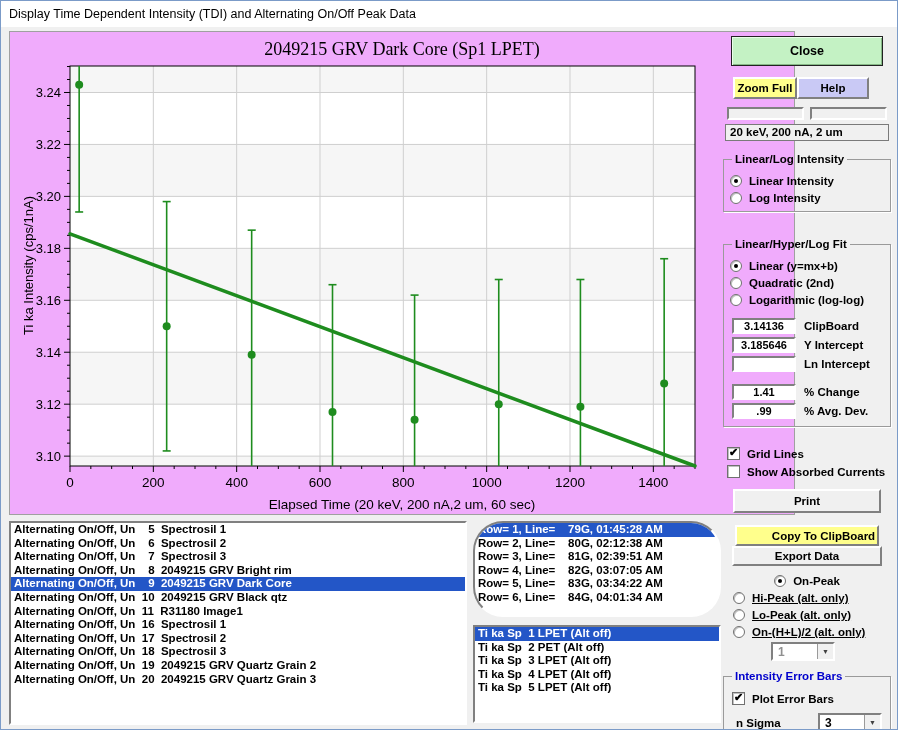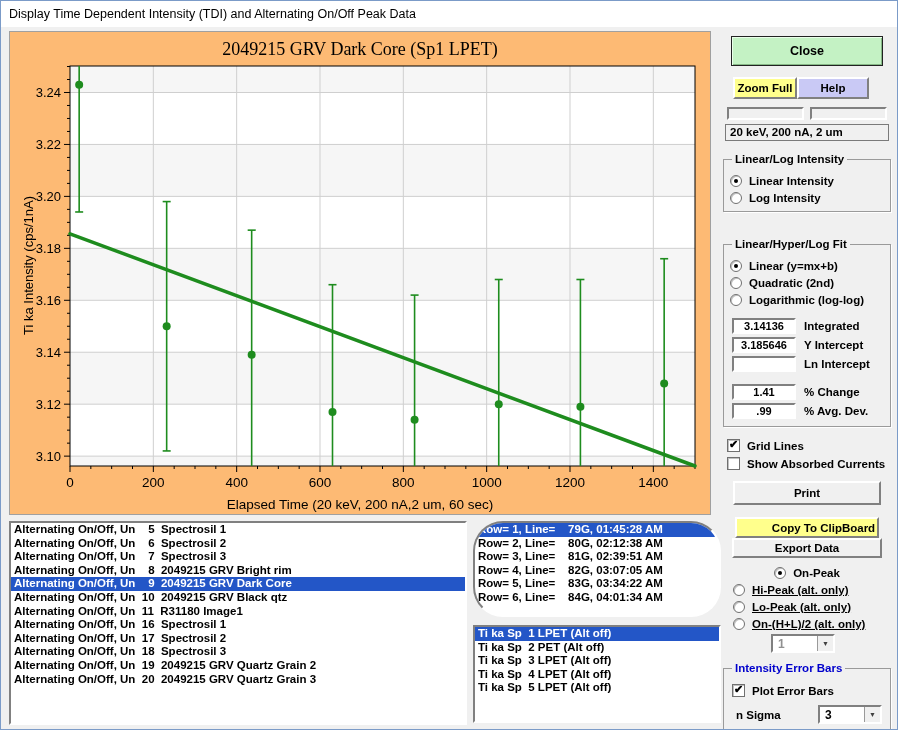--- a/index.html
+++ b/index.html
@@ -10,22 +10,22 @@
     font-family: "Liberation Sans", sans-serif;
     border: 1px solid #7b9bc8;
     overflow: hidden;
   }
   .titlebar {
     height: 26px; background: #ffffff; display: flex; align-items: center;
     padding-left: 8px; font-size: 12.5px; color: #000;
   }
   
   .chart-panel {
-    position: absolute; left: 8px; top: 30px; width: 702px; height: 484px;
-    background: #fdba74; border: 1px solid #a0a0a0;
+    position: absolute; left: 8px; top: 30px; width: 786px; height: 484px;
+    background: #f0abfc; border: 1px solid #a0a0a0;
   }
   .chart-title {
     position: absolute; top: 7px; left: 0; width: 100%; text-align: center;
     font-family: "Liberation Serif", serif; font-size: 18px; color: #000;
   }
   .ylab {
     position: absolute; left: -62px; top: 226px; width: 160px; text-align: center;
     transform: rotate(-90deg); font-size: 13px; color: #000;
   }
   .xlab {
@@ -103,21 +103,21 @@
   }
   .field-row { display: flex; align-items: center; margin: 3px 0 0 2px; }
   .field-box {
     width: 64px; height: 16px; background: #ffffff; text-align: center;
     border: 2px solid; border-color: #808080 #ffffff #ffffff #808080;
     font-size: 11px; line-height: 12px; flex: 0 0 auto;
   }
   .field-lbl { margin-left: 8px; }
   .spacer8 { height: 9px; }
   .check-row { display: flex; align-items: center; gap: 7px; margin: 5px 0 0 6px; }
-  .checks { margin-top: 12px; }
+  .checks { margin-top: 20px; }
   .btn-print { width: 148px; height: 24px; margin: 11px auto 0; }
   .btn-copy  { width: 144px; height: 21px; margin: 12px auto 0; background: #ffff8c; padding-left: 33px; }
   .btn-export{ width: 150px; height: 20px; margin: 0 auto; }
   .onpeak-row { justify-content: center; margin-top: 9px; }
   .alt-rows { margin-left: 12px; text-decoration: underline; }
   .combo {
     display: flex; width: 64px; height: 19px; background: #ffffff;
     border: 2px solid; border-color: #808080 #ffffff #ffffff #808080; align-items: stretch;
   }
   .combo .val { flex: 1; padding: 1px 0 0 5px; font-size: 12px; }
@@ -342,21 +342,21 @@
       <span class="radio"></span>
       <span>Quadratic (2nd)</span>
     </div>
     <div class="opt-row">
       <span class="radio"></span>
       <span>Logarithmic (log-log)</span>
     </div>
     <div class="spacer8"></div>
     <div class="field-row">
       <div class="field-box">3.14136</div>
-      <span class="field-lbl">Integrated</span>
+      <span class="field-lbl">ClipBoard</span>
     </div>
     <div class="field-row">
       <div class="field-box">3.185646</div>
       <span class="field-lbl">Y Intercept</span>
     </div>
     <div class="field-row">
       <div class="field-box"></div>
       <span class="field-lbl">Ln Intercept</span>
     </div>
     <div class="spacer8"></div>

